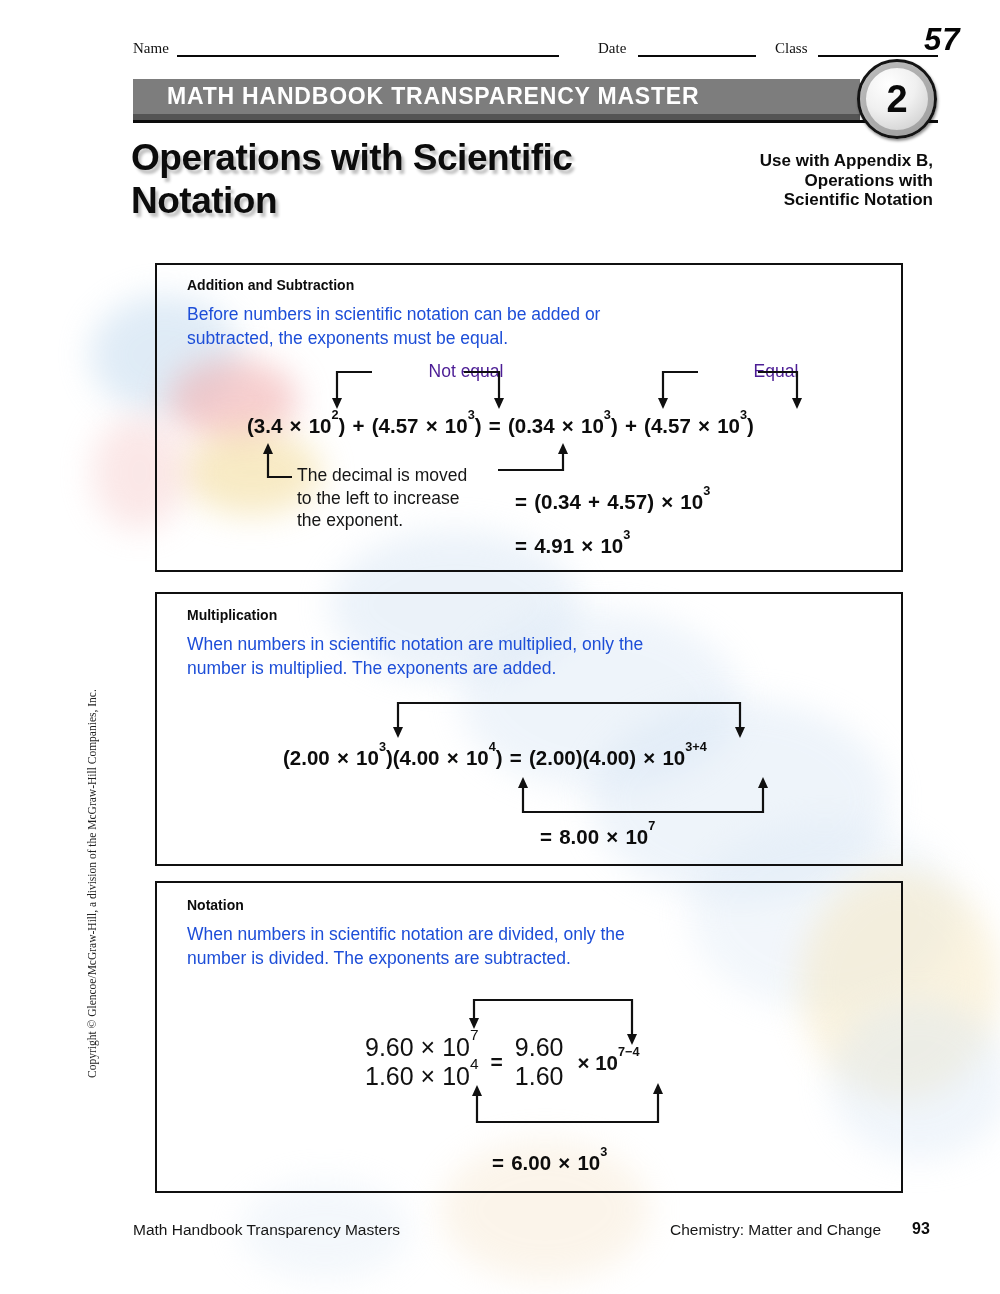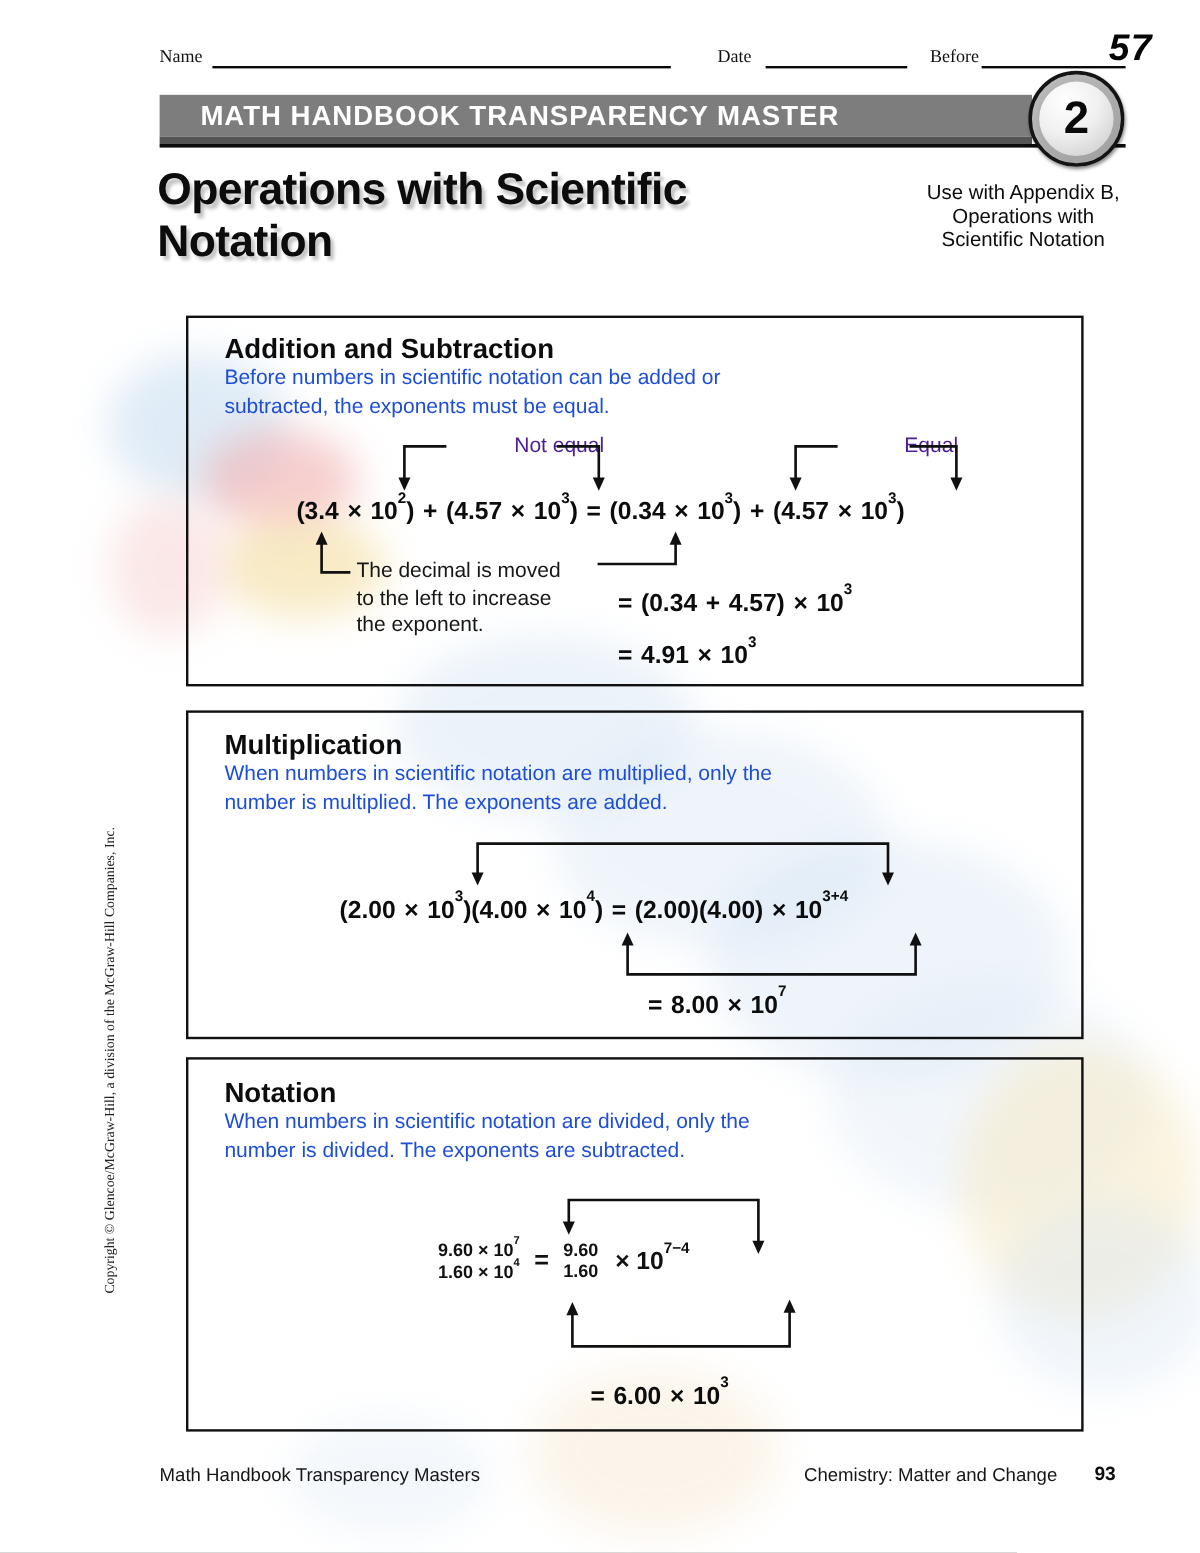--- a/index.html
+++ b/index.html
@@ -22,32 +22,32 @@
   .banner-line{background:#0c0c0c;}
   .badge{width:74px;height:74px;border-radius:50%;
          background:radial-gradient(circle at 38% 30%, #ffffff 0%, #f0f0f0 40%, #d6d6d6 70%, #b9b9b9 100%);
          border:3px solid #141414;
          box-shadow:inset 0 0 0 6px rgba(125,125,125,0.55), inset 3px 3px 4px rgba(255,255,255,0.95), 1px 2px 3px rgba(0,0,0,0.45);
          text-align:center;}
   .badge span{font-size:38px;font-weight:800;line-height:74px;color:#0a0a0a;}
   
   .doc-title{font-size:37px;font-weight:800;line-height:43px;letter-spacing:-0.5px;
              color:#0c0c0c;text-shadow:3px 4px 3px #c2c2c2;}
-  .use-with{font-size:17px;font-weight:400;line-height:19.5px;text-align:center;color:#0c0c0c;}
+  .use-with{font-size:17px;font-weight:700;line-height:19.5px;text-align:right;color:#0c0c0c;}
   
   .rulebox{border:2px solid #101010;background:transparent;box-sizing:border-box;}
-  .box-heading{font-size:23px;font-weight:800;color:#0c0c0c;}
+  .box-heading{font-size:14px;font-weight:800;color:#0c0c0c;}
   .box-body{font-size:17.5px;line-height:23.5px;color:#1d4ed8;}
   .eq{font-size:20.5px;font-weight:700;color:#0c0c0c;white-space:nowrap;word-spacing:1.5px;}
   .eq sup, .frac sup, .factor sup{font-size:0.62em;font-weight:inherit;position:relative;top:-0.45em;letter-spacing:0;}
   .callout-label{font-size:17.5px;color:#4c1d95;white-space:nowrap;margin-left:48px;}
   .note{font-size:17.5px;line-height:22.5px;color:#161616;}
   
   .fracrow{display:flex;align-items:center;}
-  .frac{display:inline-block;text-align:center;font-size:15px;font-weight:700;white-space:nowrap;}
+  .frac{display:inline-block;text-align:center;font-size:25px;font-weight:400;white-space:nowrap;}
   .frac .bar{height:2.5px;background:#0c0c0c;margin:3px 0 2px 0;}
   .eqsign{font-size:21px;font-weight:700;padding:0 12px;}
   .factor{font-size:20.5px;font-weight:700;padding-left:14px;white-space:nowrap;}
   
   .footer-text{font-size:15.5px;color:#161616;}
   .footer-page{font-size:16px;font-weight:800;color:#0c0c0c;}
   
   .copyright{font-family:"Liberation Serif",serif;font-size:11.5px;color:#222;
              transform:rotate(-90deg);transform-origin:0 0;white-space:nowrap;}
   svg.overlay{position:absolute;left:0;top:0;pointer-events:none;}
@@ -67,21 +67,21 @@
   <div class="blob" style="left:690px;top:820px;width:270px;height:190px;background:#d8e6f4;opacity:.32;"></div>
   <div class="blob" style="left:800px;top:870px;width:200px;height:230px;background:#f5e5ba;opacity:.45;"></div>
   <div class="blob" style="left:830px;top:1000px;width:180px;height:160px;background:#d5e4f4;opacity:.35;"></div>
   <div class="blob" style="left:440px;top:1140px;width:210px;height:140px;background:#f4dfc0;opacity:.32;"></div>
   <div class="blob" style="left:240px;top:1180px;width:170px;height:100px;background:#dce8f5;opacity:.32;"></div>
 
   <span class="abs fieldlabel" style="left:133px;top:40px;">Name</span>
   <div class="abs rule" style="left:177px;top:55px;width:382px;"></div>
   <span class="abs fieldlabel" style="left:598px;top:40px;">Date</span>
   <div class="abs rule" style="left:638px;top:55px;width:118px;"></div>
-  <span class="abs fieldlabel" style="left:775px;top:40px;">Before</span>
+  <span class="abs fieldlabel" style="left:775px;top:40px;">Class</span>
   <div class="abs rule" style="left:818px;top:55px;width:120px;"></div>
   <span class="abs corner-num" style="left:924px;top:22px;">57</span>
 
   <div class="abs banner" style="left: 133px; top: 79px; width: 727px; background: rgb(125, 125, 125);">MATH HANDBOOK TRANSPARENCY MASTER</div>
   <div class="abs banner-edge" style="left:133px;top:114px;width:727px;height:6px;"></div>
   <div class="abs banner-line" style="left:133px;top:120px;width:805px;height:3px;"></div>
   <div class="abs badge" style="left:857px;top:59px;"><span>2</span></div>
 
   <div class="abs doc-title" style="left:131px;top:136px;">
     <div>Operations with Scientific</div>

